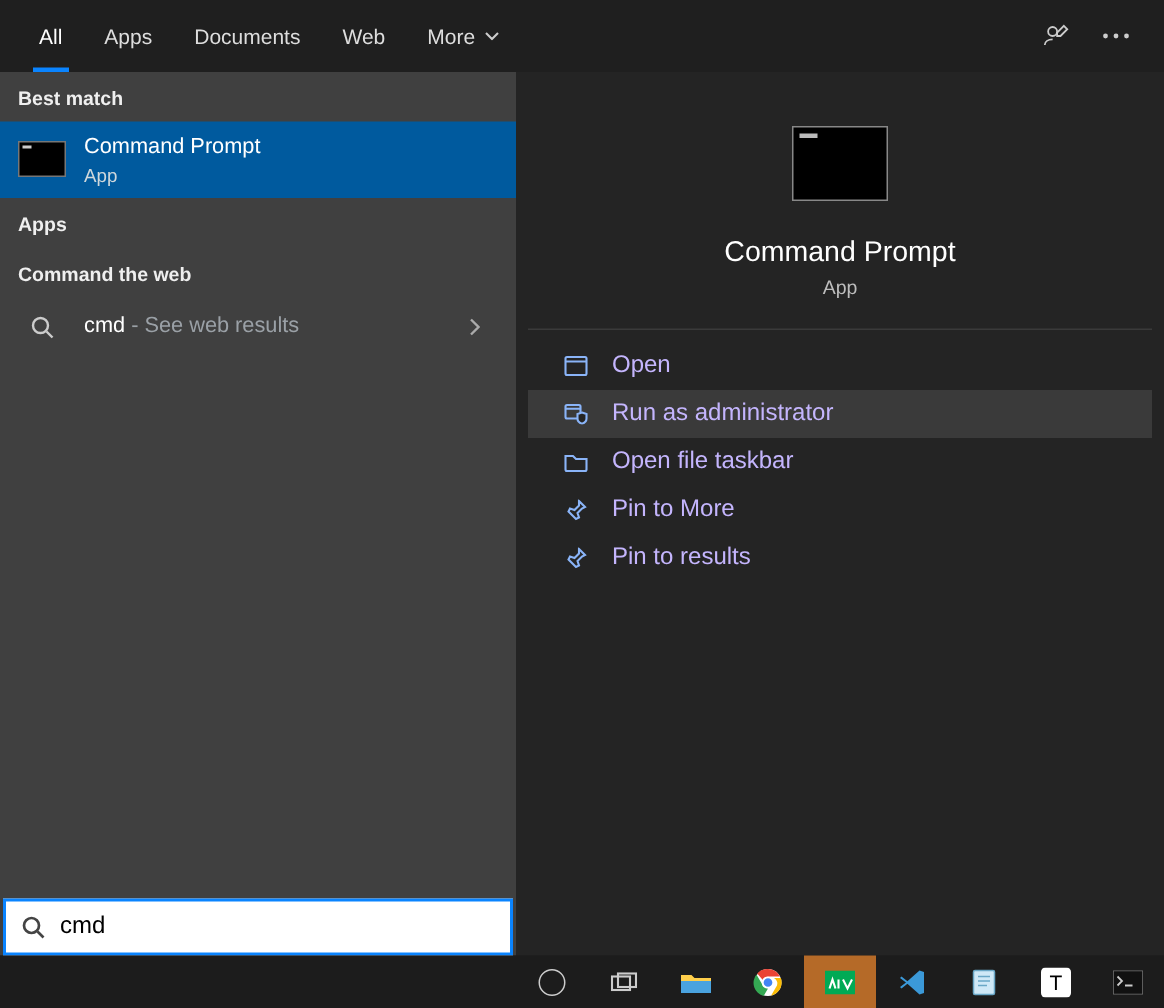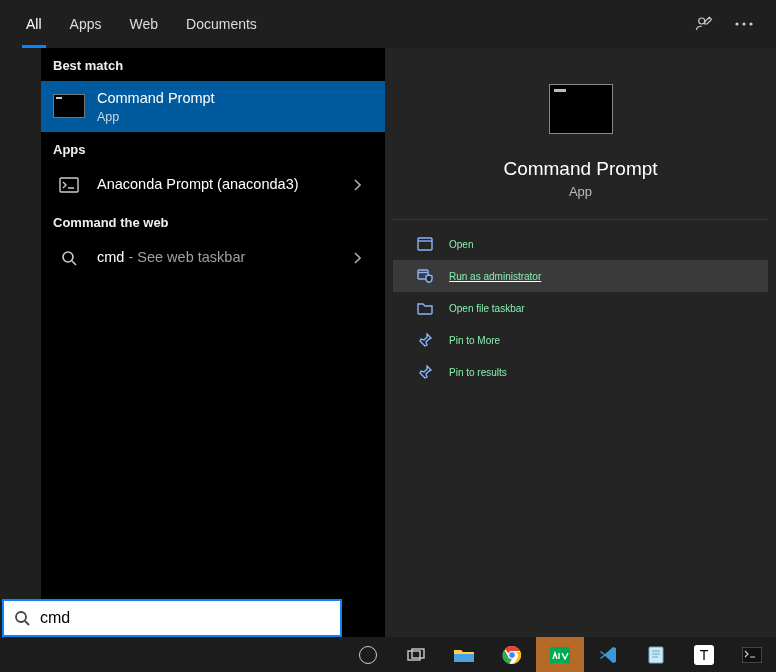--- a/index.html
+++ b/index.html
@@ -9,21 +9,21 @@
   .tabbar { height: 48px; background: #1f1f1f; display: flex; align-items: center; padding: 0 12px; position: relative; }
   .tabbar .tab { font-size: 14px; color: #ddd; padding: 0 14px; height: 48px; display: flex; align-items: center; cursor: pointer; position: relative; }
   .tabbar .tab.active { color: #fff; justify-content: flex-end; }
   .tabbar .tab.active::after { content: ""; position: absolute; left: 10px; right: 10px; bottom: 0; height: 3px; background: #0a84ff; }
   .tabbar .tab .chev { margin-left: 6px; }
   .tabbar .spacer { flex: 1; }
   .tabbar .iconbtn { width: 40px; height: 40px; display: flex; align-items: center; justify-content: center; color: #ccc; cursor: pointer; }
 
   
   .content { display: flex; height: 589px; }
-  .left { width: 344px; background: #000000; display: flex; flex-direction: column; margin-left: 41px; }
+  .left { width: 344px; background: #404040; display: flex; flex-direction: column; }
   .right { flex: 1; background: #242424; display: flex; flex-direction: column; padding-top: 12px; }
 
   
   .section-header { font-size: 13px; color: #efefef; padding: 10px 12px 8px 12px; font-weight: 600; }
   .result { display: flex; align-items: center; padding: 8px 12px; cursor: pointer; position: relative; }
   .result.selected { background: #005a9e; }
   .result .ricon { width: 32px; height: 24px; margin-right: 12px; display: flex; align-items: center; justify-content: center; color: #ccc; }
   .cmd-thumb { width: 32px; height: 24px; background: #000; border: 1px solid #777; position: relative; }
   .cmd-thumb::before { content: ""; position: absolute; top: 2px; left: 2px; width: 6px; height: 2px; background: #ccc; }
   .result .rtext { flex: 1; }
@@ -35,23 +35,23 @@
 
   
   .preview-card { margin: 0 8px; background: #242424; }
   .preview-head { display: flex; flex-direction: column; align-items: center; padding: 24px 0 20px 0; border-bottom: 1px solid #3a3a3a; }
   .preview-thumb { width: 64px; height: 50px; background: #000; border: 1px solid #888; position: relative; margin-bottom: 24px; }
   .preview-thumb::before { content: ""; position: absolute; top: 4px; left: 4px; width: 12px; height: 3px; background: #bbb; }
   .preview-title { font-size: 19px; color: #fff; margin-bottom: 4px; }
   .preview-sub { font-size: 13px; color: #bdbdbd; }
   .actions { padding: 8px 0; }
   .action { display: flex; align-items: center; height: 32px; padding: 0 20px; cursor: pointer; }
-  .action:hover, .action.hover { background: #3a3a3a; text-decoration: underline; }
+  .action:hover, .action.hover { background: #3a3a3a; }
   .action .aicon { width: 24px; height: 20px; display: flex; align-items: center; justify-content: center; color: #8ab4f8; margin-right: 12px; }
-  .action .alabel { font-size: 10px; color: #86efac; }
+  .action .alabel { font-size: 16px; color: #c4b5fd; }
 
   
   .searchbox { position: absolute; left: 2px; bottom: 35px; width: 340px; height: 38px; background: #fff; border: 2px solid #0a84ff; display: flex; align-items: center; }
   .searchbox .sicon { width: 36px; display: flex; align-items: center; justify-content: center; color: #444; }
   .searchbox input { flex: 1; border: none; outline: none; font-size: 16px; color: #000; background: transparent; }
 
   
   .taskbar { position: absolute; left: 0; right: 0; bottom: 0; height: 35px; background: #1c1c1c; display: flex; align-items: center; }
   .taskbar .tspace { width: 344px; }
   .tbtn { width: 48px; height: 35px; display: flex; align-items: center; justify-content: center; cursor: pointer; }
@@ -63,25 +63,33 @@
 <body>
 
 <div class="tabbar">
   <div class="tab active">
       <span>All</span>
     </div>
   <div class="tab">
       <span>Apps</span>
     </div>
   <div class="tab">
+      <span>Documents</span>
+    </div>
+  <div class="tab">
       <span>Web</span>
     </div>
   <div class="tab">
-      <span>Documents</span>
-    </div>
+    <span>More</span>
+    <span class="chev">
+      <svg width="10" height="6" viewBox="0 0 10 6">
+          <path d="M1 1l4 4 4-4" stroke="#ccc" stroke-width="1.4" fill="none"></path>
+        </svg>
+    </span>
+  </div>
   <div class="spacer"></div>
   <div class="iconbtn">
     <svg width="18" height="18" viewBox="0 0 24 24" fill="none" stroke="#ccc" stroke-width="1.6">
       <circle cx="9" cy="8" r="4"></circle>
         <path d="M2 20c0-3 3-5 7-5"></path>
         <path d="M19 3l3 3-6 6h-3v-3z"></path>
     </svg>
   </div>
   <div class="iconbtn">
     <svg width="18" height="4" viewBox="0 0 18 4">
@@ -100,48 +108,32 @@
       <div class="ricon">
           <div class="cmd-thumb"></div>
         </div>
       <div class="rtext">
         <div class="rtitle">Command Prompt</div>
         <div class="rsub">App</div>
       </div>
     </div>
 
     <div class="section-header">Apps</div>
-    <div class="result">
-      <div class="ricon">
-        <svg width="20" height="16" viewBox="0 0 20 16" fill="none" stroke="#ccc" stroke-width="1.4">
-            <rect x="1" y="1" width="18" height="14" rx="1"></rect>
-            <path d="M4 5l3 3-3 3M9 11h6"></path>
-          </svg>
-      </div>
-      <div class="rtext">
-        <div class="rtitle">Anaconda Prompt (anaconda3)</div>
-      </div>
-      <div class="chev-r">
-        <svg width="8" height="12" viewBox="0 0 8 12">
-            <path d="M2 1l5 5-5 5" stroke="#aaa" stroke-width="1.6" fill="none"></path>
-          </svg>
-      </div>
-    </div>
 
     <div class="section-header">Command the web</div>
     <div class="result">
       <div class="ricon">
         <svg width="16" height="16" viewBox="0 0 16 16" fill="none" stroke="#ccc" stroke-width="1.6">
             <circle cx="7" cy="7" r="5"></circle>
             <path d="M11 11l4 4"></path>
           </svg>
       </div>
       <div class="rtext">
         <div class="rtitle">
-          <span>cmd</span><span class="websub"> - See web taskbar</span>
+          <span>cmd</span><span class="websub"> - See web results</span>
         </div>
       </div>
       <div class="chev-r">
         <svg width="8" height="12" viewBox="0 0 8 12">
             <path d="M2 1l5 5-5 5" stroke="#aaa" stroke-width="1.6" fill="none"></path>
           </svg>
       </div>
     </div>
   </div>
 

